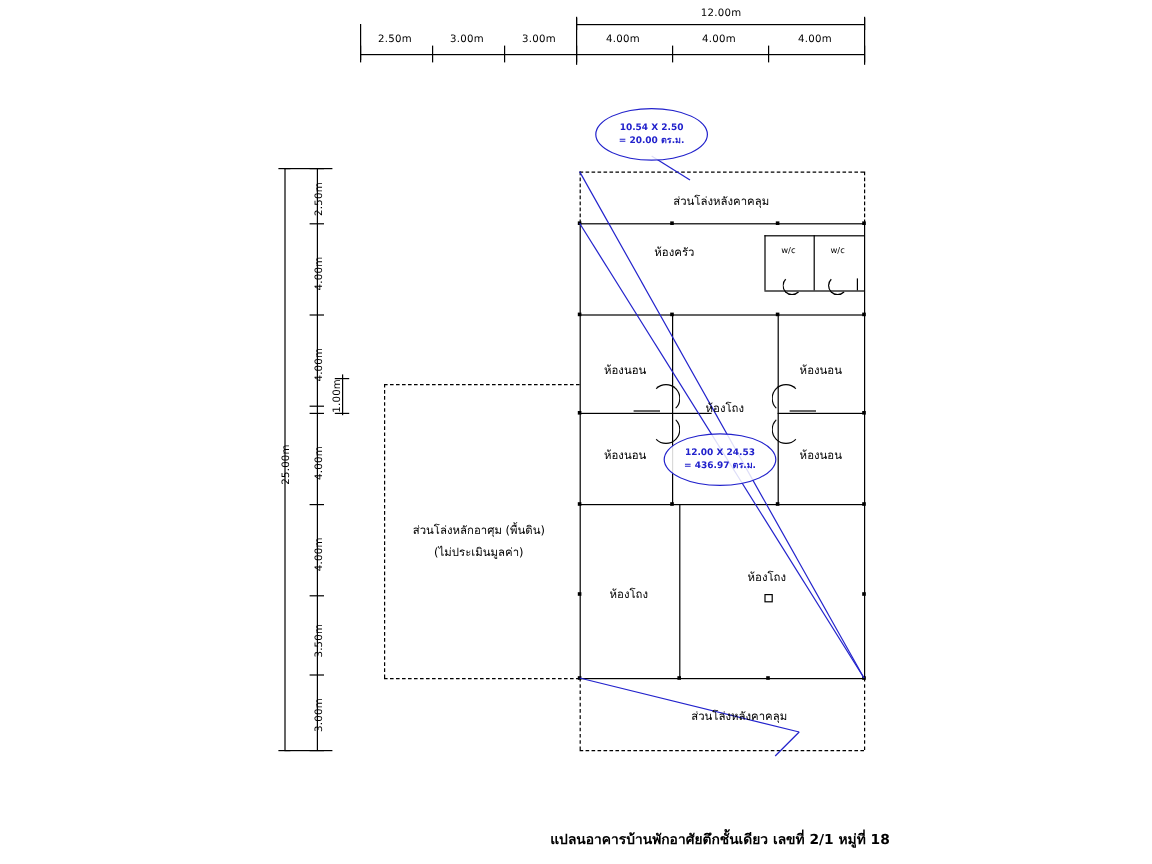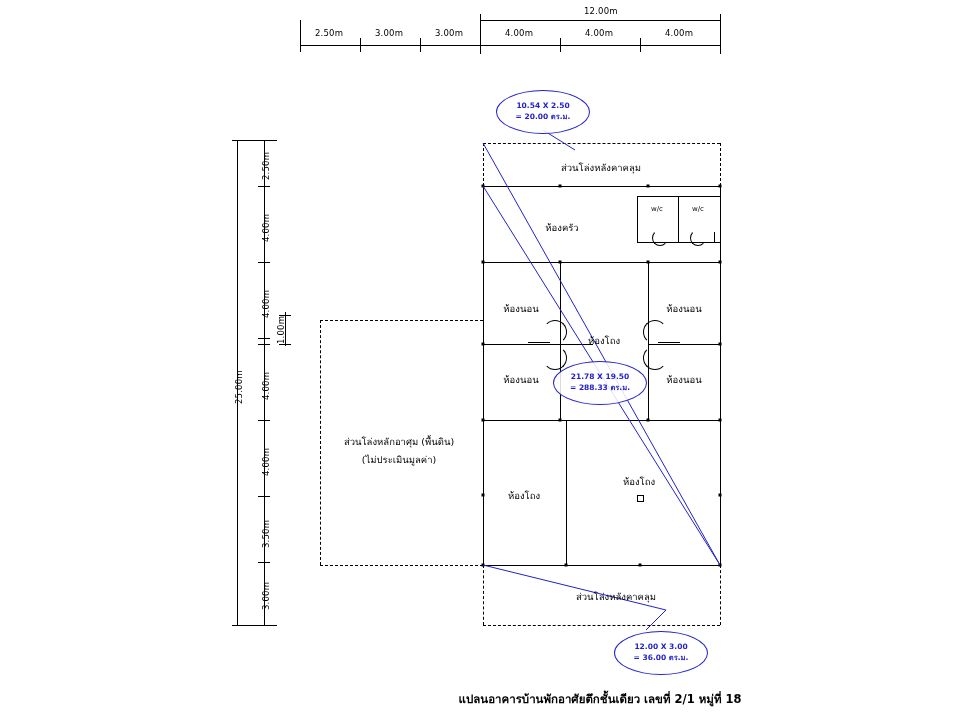--- a/index.html
+++ b/index.html
@@ -271,30 +271,26 @@
     <line x1="600" y1="390" x2="640" y2="420" stroke="#2222cc" stroke-width="1" opacity="0"></line>
     <line x1="646" y1="630" x2="666" y2="610" stroke="#2222cc" stroke-width="1"></line>
   </svg>
 
   <div class="callout" style="left:543px; top:112px; width:92px; height:42px;">
     <span>10.54 X 2.50</span>
     <span>= 20.00 ตร.ม.</span>
   </div>
 
   <div class="callout" style="left:600px; top:383px; width:92px; height:42px;">
-    <span>21.78 X 19.50</span>
-    <span>= 288.33 ตร.ม.</span>
+    <span>12.00 X 24.53</span>
+    <span>= 436.97 ตร.ม.</span>
   </div>
 
-  <div class="callout" style="left:661px; top:653px; width:92px; height:42px;">
-    <span>12.00 X 3.00</span>
-    <span>= 36.00 ตร.ม.</span>
-  </div>
-
-  <div class="room" style="left:562px; top:227px;">ห้องครัว</div>
+
+  <div class="room" style="left:562px; top:210px;">ห้องครัว</div>
   <div class="room" style="left:521px; top:308px;">ห้องนอน</div>
   <div class="room" style="left:684px; top:308px;">ห้องนอน</div>
   <div class="room" style="left:604px; top:340px;">ห้องโถง</div>
   <div class="room" style="left:521px; top:379px;">ห้องนอน</div>
   <div class="room" style="left:684px; top:379px;">ห้องนอน</div>
   <div class="room" style="left:524px; top:495px;">ห้องโถง</div>
   <div class="room" style="left:639px; top:481px;">ห้องโถง</div>
 
   <div class="wc" style="left:657px; top:209px;">w/c</div>
   <div class="wc" style="left:698px; top:209px;">w/c</div>

